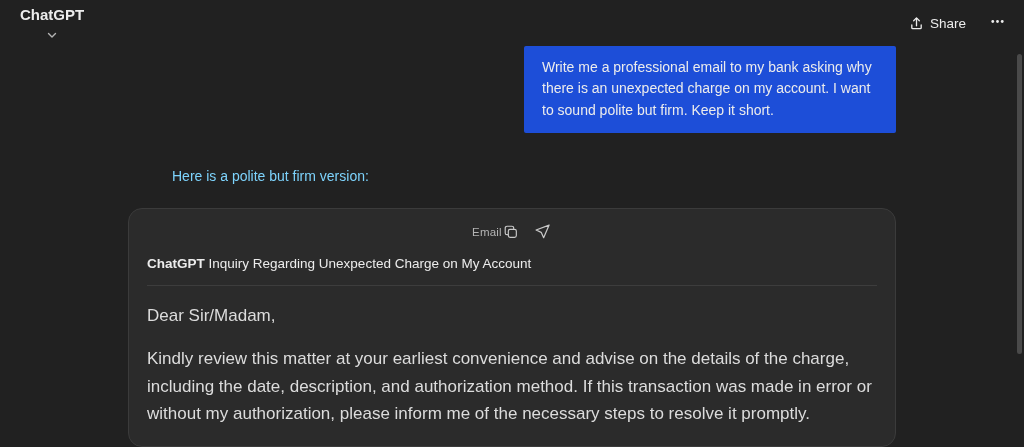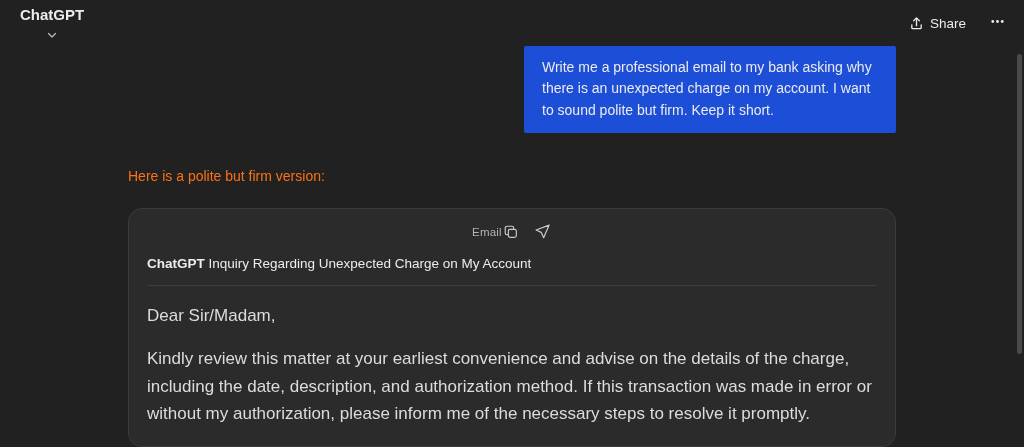--- a/index.html
+++ b/index.html
@@ -97,21 +97,22 @@
     max-width: 372px;
     font-size: 14px;
     line-height: 1.52;
     text-align: left;
   }
 
   .assistant-intro {
     margin-top: 33px;
     font-size: 14px;
     line-height: 1.5;
-    color: #f97316;
+    color: #7dd3fc;
+    margin-left: 44px;
   }
 
   
   .email-card {
     margin-top: 21px;
     background: #2b2b2b;
     border: 1px solid #3b3b3b;
     border-radius: 14px;
     padding: 14px 18px 18px 18px;
     position: relative;

